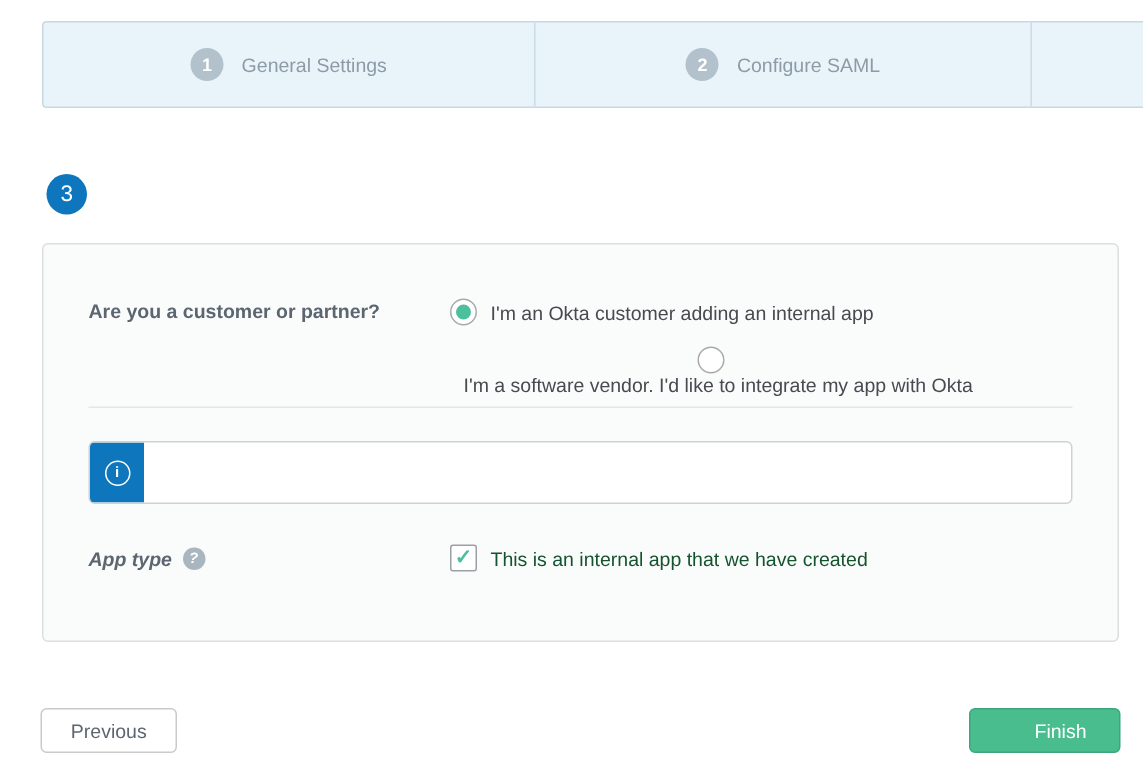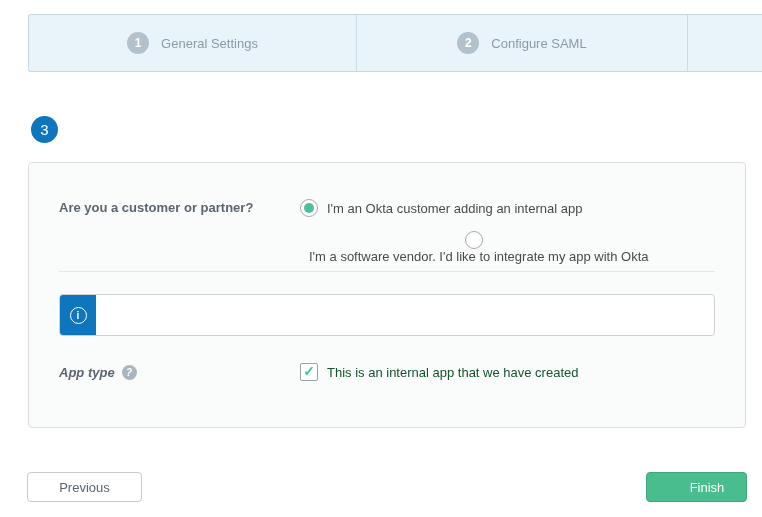--- a/index.html
+++ b/index.html
@@ -52,21 +52,21 @@
   .checkbox-row{position:absolute;left:271px;top:200px;display:flex;align-items:center;cursor:pointer;}
   .checkbox{width:16px;height:16px;background:#fff;border:1px solid #9b9f a3;border:1px solid #9ba0a4;
             border-radius:2px;display:flex;align-items:center;justify-content:center;flex:0 0 auto;}
   .checkbox .check{color:#4cbf9c;font-size:14px;font-weight:bold;line-height:1;margin-top:-2px;}
   .checkbox-label{margin-left:9px;font-size:13px;color:#14532d;}
 
   
   .btn{position:absolute;box-sizing:border-box;height:30px;border-radius:4px;font-size:13px;
        display:flex;align-items:center;justify-content:center;cursor:pointer;
        font-family:"Liberation Sans",sans-serif;}
-  .btn-previous{left:27px;top:472px;width:115px;background:#fff;border:1px solid #c8cacc;color:#5c6670;}
+  .btn-previous{left:27px;top:472px;width:91px;background:#fff;border:1px solid #c8cacc;color:#5c6670;}
   .btn-finish{left:646px;top:472px;width:101px;background:#4cbf9c;background:#49bd8d;
               border:1px solid #3da67c;color:#fff;padding-left:21px;}
 </style>
 </head>
 <body>
 
 <div class="stage">
 
   <div class="stepper">
     <div class="step-cell c1">

